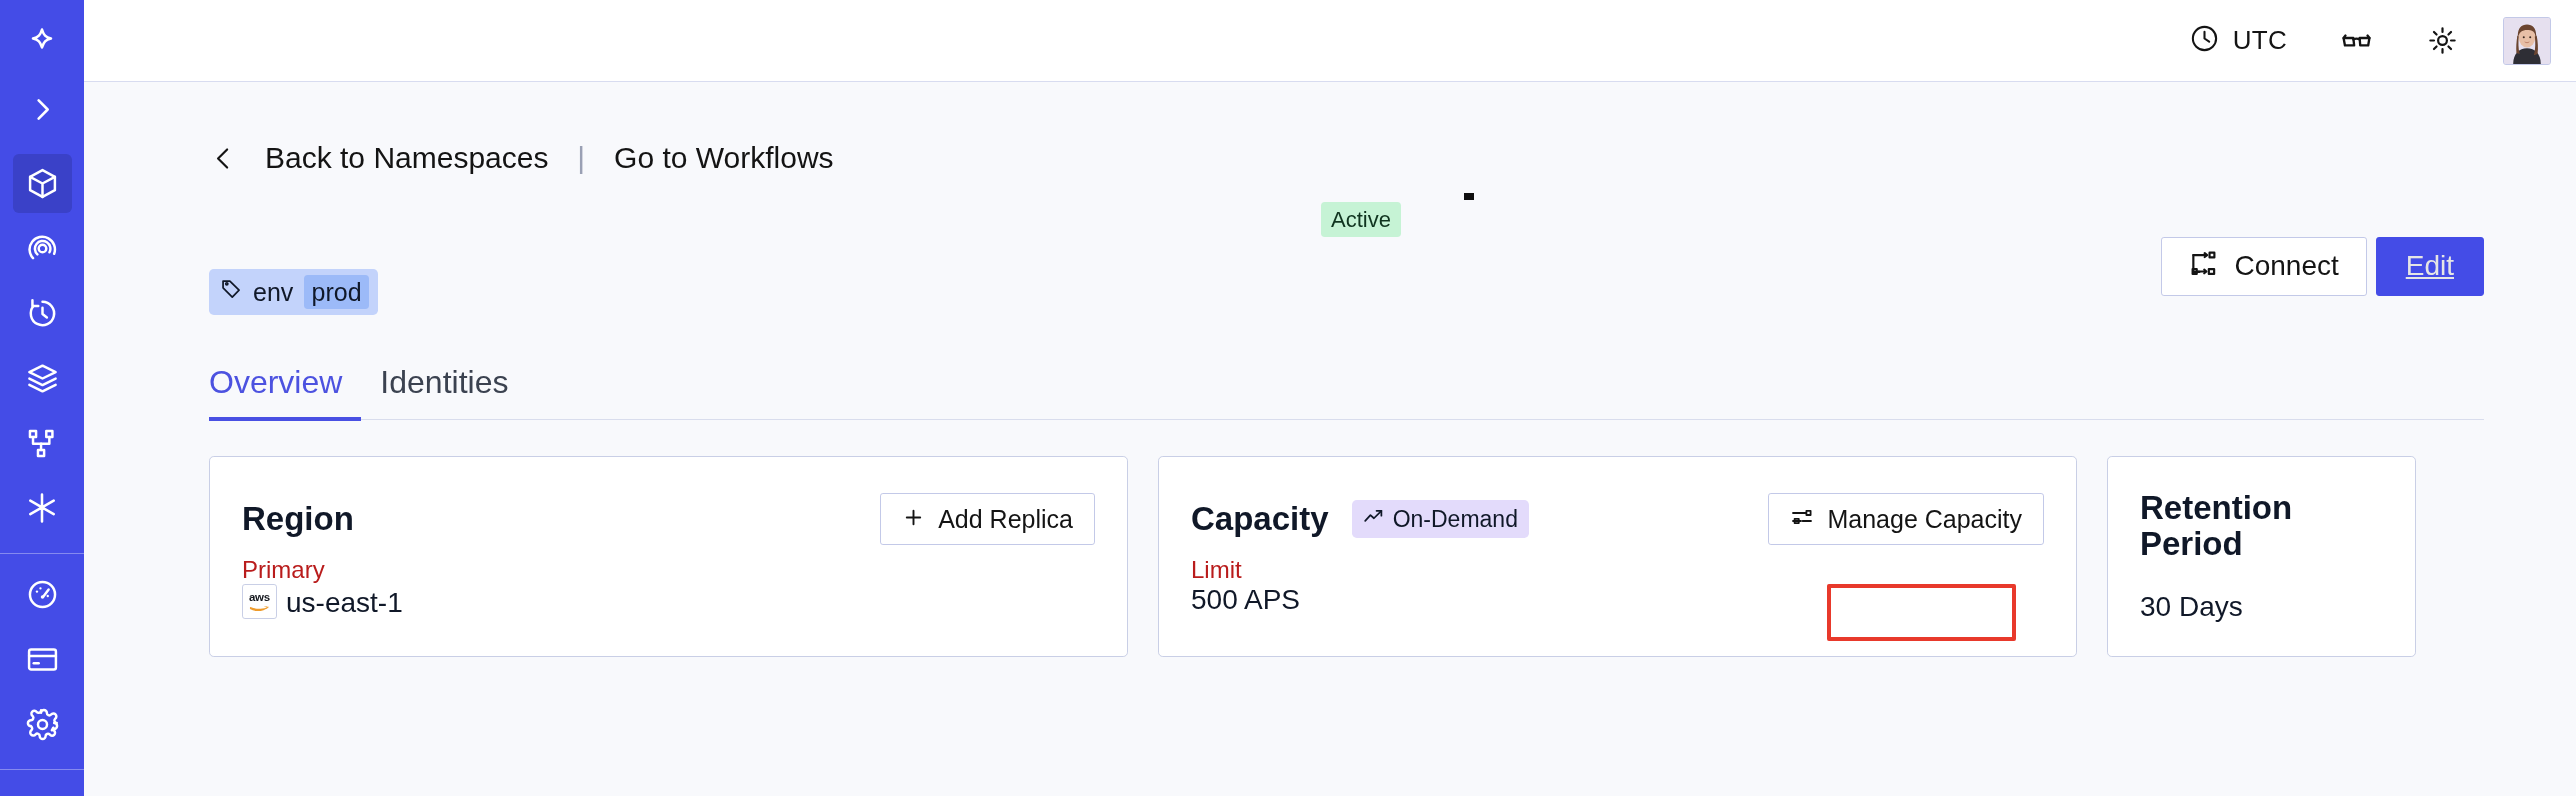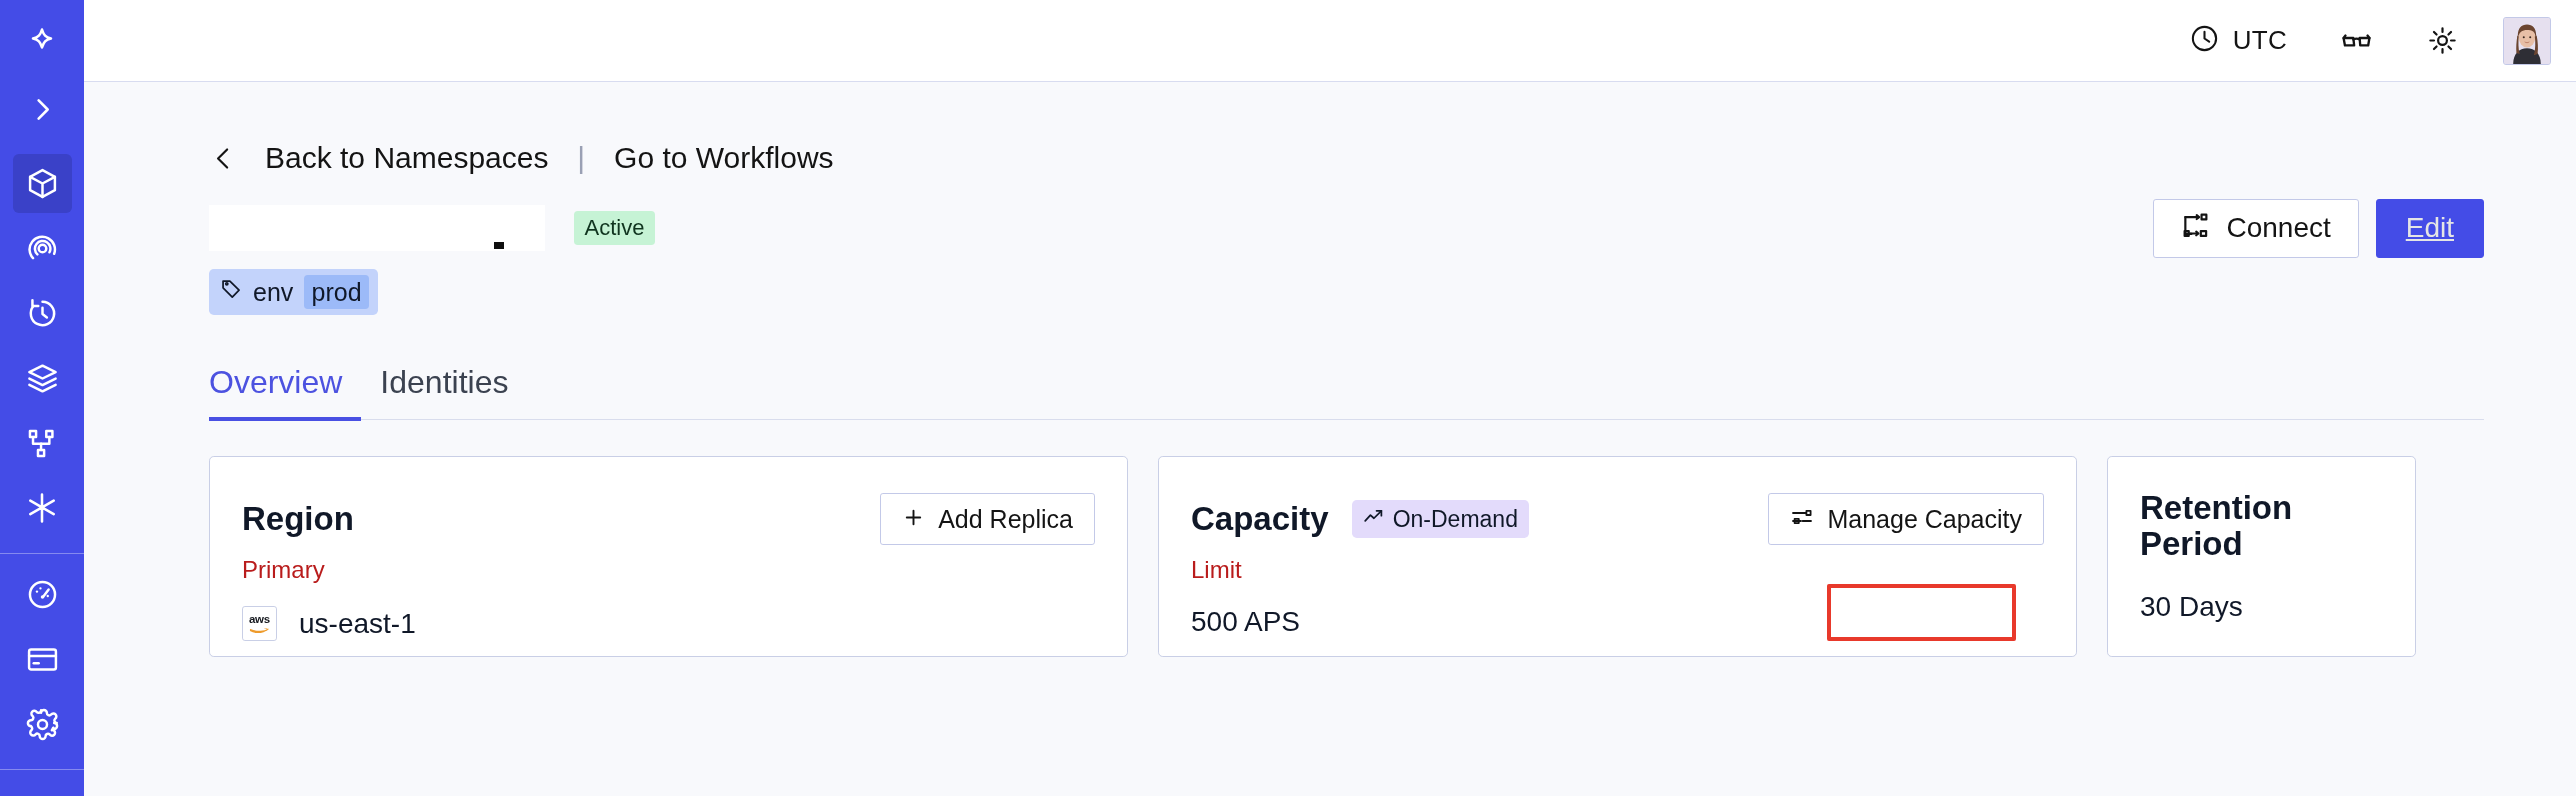--- a/index.html
+++ b/index.html
@@ -118,20 +118,21 @@
   }
   .chev-back { display: flex; align-items: center; color: #141414; }
   .bc-sep { color: #9aa0b4; font-weight: 300; margin: 0 1.9px; font-size: 30px; }
 
   .title-row {
     display: flex;
     align-items: center;
     gap: 0;
     margin-top: 27px;
     height: 52px;
+    flex-direction: column;
   }
   .ns-title-mask {
     width: 336px;
     height: 46px;
     background: #ffffff;
     position: relative;
   }
   .ns-title-mask .dot {
     position: absolute;
     right: 41px;
@@ -145,21 +146,21 @@
     color: #10341f;
     font-size: 22px;
     padding: 4.8px 10.5px;
     border-radius: 3.8px;
     line-height: 1.15;
   }
   .header-actions {
     margin-left: auto;
     display: flex;
     align-items: flex-end;
-    gap: 17px;
+    gap: 9px;
   }
   .btn {
     display: inline-flex;
     align-items: center;
     justify-content: center;
     gap: 16.3px;
     font-size: 28px;
     line-height: 1;
     cursor: pointer;
     white-space: nowrap;
@@ -274,23 +275,23 @@
     height: 52px;
     gap: 13.4px;
   }
   .sub-label {
     font-size: 24px;
     color: #b91c1c;
     margin-top: 7.7px;
   }
   .value-row {
     display: flex;
-    align-items: center;
-    gap: 22px;
-    margin-top: 22px;
+    align-items: flex-end;
+    gap: 9px;
+    margin-top: 0;
     font-size: 28px;
     color: #101828;
   }
   .aws-badge {
     width: 35px; height: 35px;
     border: 1px solid #c9cfe6;
     border-radius: 2.9px;
     background: #fff;
     display: flex; flex-direction: column;
     align-items: center; justify-content: center;

